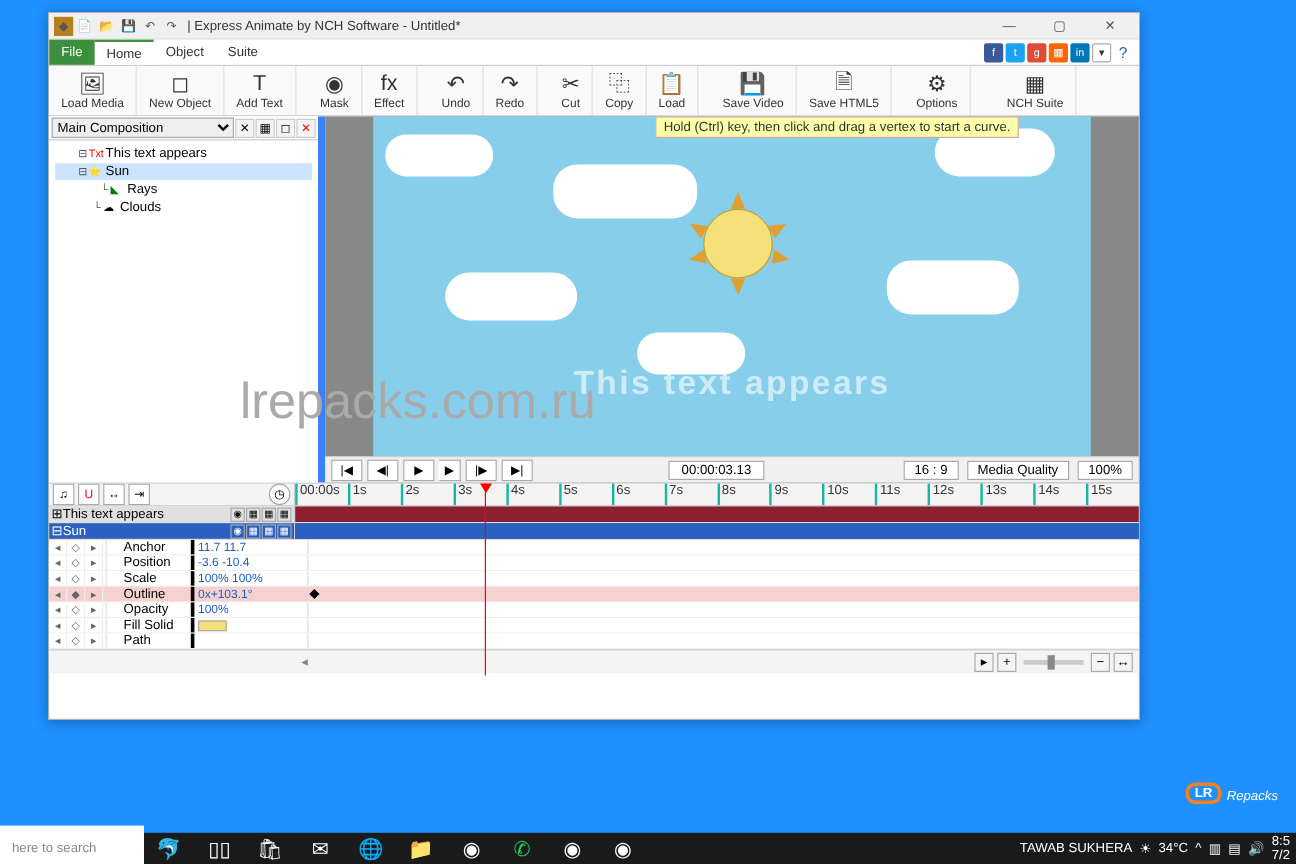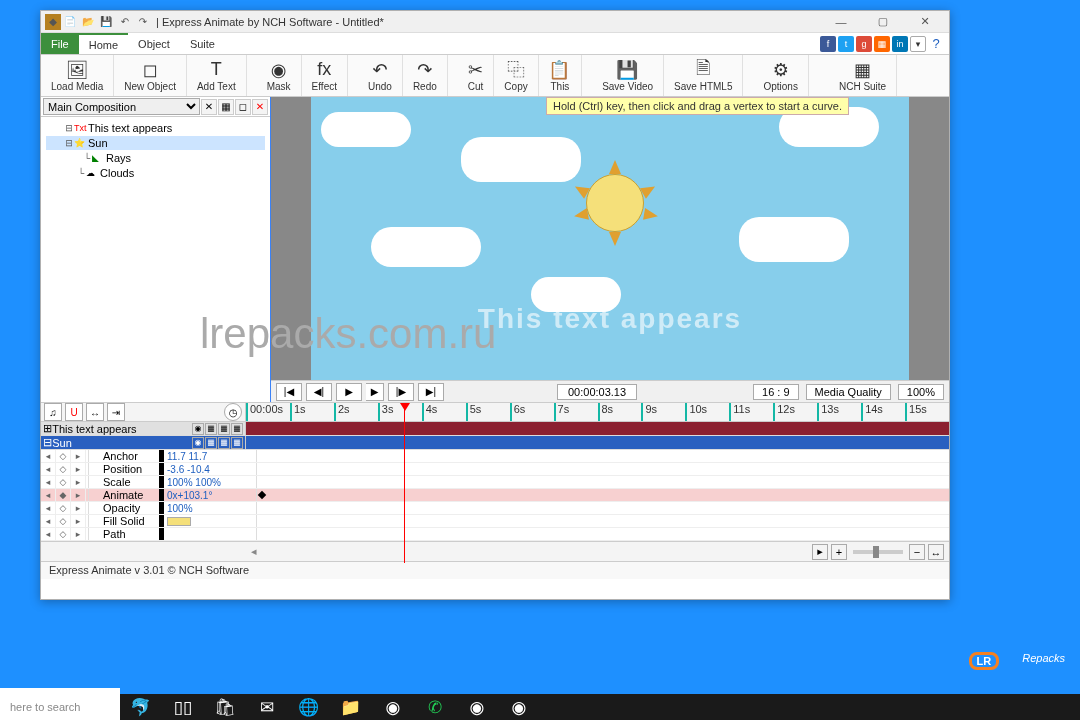--- a/index.html
+++ b/index.html
@@ -16,21 +16,21 @@
 .menubar .tab.file{background:#3c8f3c;color:#fff}
 .menubar .tab.active{background:#fff;border-top:2px solid #3c8f3c}
 .menubar .spacer{flex:1}
 .menubar .social{display:flex;gap:2px;align-items:center;padding-right:5px}
 .menubar .social span{width:16px;height:16px;font-size:9px;color:#fff;display:inline-flex;align-items:center;justify-content:center;border-radius:2px}
 .ribbon{height:42px;display:flex;border-bottom:1px solid #ccc;background:#fafafa}
 .ribbtn{display:flex;flex-direction:column;align-items:center;justify-content:center;padding:2px 10px;border-right:1px solid #e0e0e0;color:#333}
 .ribbtn .ic{font-size:18px;height:20px;display:flex;align-items:center}
 .ribbtn .lbl{font-size:10px;margin-top:1px}
 .workspace{display:flex;height:305px}
-.leftpanel{width:230px;border-right:1px solid #3b82f6;display:flex;flex-direction:column;background:#fff}
+.leftpanel{width:230px;border-right:6px solid #3b82f6;display:flex;flex-direction:column;background:#fff}
 .compbar{height:20px;display:flex;align-items:center;border-bottom:1px solid #ccc;padding:0 2px}
 .compbar select{flex:1;height:17px;font-size:11px;border:1px solid #aaa}
 .compbar .tool{width:16px;height:16px;margin-left:1px;display:inline-flex;align-items:center;justify-content:center;font-size:10px;border:1px solid #ccc;background:#f4f4f4}
 .tree{flex:1;padding:3px 5px}
 .treeitem{display:flex;align-items:center;height:14px;margin:1px 0}
 .treeitem .exp{width:10px;text-align:center;color:#555;font-size:9px}
 .treeitem .ic{width:14px;font-size:9px}
 .treeitem.sel{background:#cce4ff}
 .canvaswrap{flex:1;background:#888;position:relative;display:flex;flex-direction:column}
 .hint{position:absolute;top:0;right:100px;background:#ffffaa;border:1px solid #caa;padding:2px 6px;font-size:10px;color:#333;text-align:center;z-index:5}
@@ -59,34 +59,34 @@
 .track .lane{flex:1;position:relative}
 .track.header1 .lane{background:#8b2030}
 .track.header1 .label{background:#e0e0e0}
 .track.header2{background:#2a60c0;color:#fff}
 .track.header2 .lane{background:#2a60c0}
 .proprow{height:13px;display:flex;border-bottom:1px solid #eee;background:#fff}
 .proprow.rot{background:#f7d0d0}
 .proprow .kf{width:48px;display:flex;border-right:1px solid #ddd}
 .proprow .kf span{width:15px;display:inline-flex;align-items:center;justify-content:center;font-size:9px;color:#666;border-right:1px solid #eee}
 .proprow .name{width:60px;padding-left:4px;display:flex;align-items:center}
-.proprow .val{width:97px;padding-left:3px;color:#2060c0;display:flex;align-items:center;font-size:10px;border-left:5px solid #000000}
+.proprow .val{width:97px;padding-left:3px;color:#2060c0;display:flex;align-items:center;font-size:10px;border-left:3px solid #000000}
 .proprow .lane{flex:1;position:relative;border-left:1px solid #ddd}
 .proprow .lane .key{position:absolute;width:6px;height:6px;background:#000;transform:rotate(45deg);top:3px}
 .tlfoot{height:20px;display:flex;align-items:center;border-top:1px solid #ccc;background:#f4f4f4;padding:0 5px}
 .tlfoot .zoom{margin-left:auto;display:flex;gap:3px;align-items:center}
 .tlfoot .zoom span{width:16px;height:16px;border:1px solid #aaa;display:inline-flex;align-items:center;justify-content:center;font-size:11px}
 .tlfoot .slider{width:50px;height:4px;background:#ccc;position:relative;margin:0 3px}
 .tlfoot .slider::after{content:"";position:absolute;left:20px;top:-4px;width:6px;height:12px;background:#888}
 .statusbar{height:18px;border-top:1px solid #ccc;padding:2px 8px;color:#333;background:#f8f8f8}
 .taskbar{position:absolute;bottom:0;left:0;right:0;height:26px;background:#1a1a1a;display:flex;align-items:center;color:#fff}
 .taskbar .search{height:38px;background:#fff;color:#888;display:flex;align-items:center;padding:0 10px;width:120px}
 .taskbar .tbicon{width:42px;height:38px;display:inline-flex;align-items:center;justify-content:center;font-size:17px}
 .taskbar .tray{margin-left:auto;display:flex;align-items:center;gap:6px;padding-right:5px;font-size:11px}
-.lrepacks{position:absolute;right:15px;bottom:50px;color:#fff;font-size:26px;font-style:italic;display:flex;align-items:flex-start;gap:23px}
+.lrepacks{position:absolute;right:15px;bottom:50px;color:#fff;font-size:26px;font-style:italic;display:flex;align-items:flex-end;gap:4px}
 .lrepacks .lr{border:3px solid #f58020;border-radius:8px;padding:0 5px;font-weight:bold;font-style:normal}
 </style>
 </head>
 <body>
 
 <div class="window">
  <div class="titlebar">
   <div class="qa">
    <span style="background:#b58020">◆</span>
    <span>📄</span>
@@ -152,21 +152,21 @@
   <div class="ribbtn" style="margin-left:10px">
         <div class="ic">✂</div>
         <div class="lbl">Cut</div>
       </div>
   <div class="ribbtn">
         <div class="ic">⿻</div>
         <div class="lbl">Copy</div>
       </div>
   <div class="ribbtn">
         <div class="ic">📋</div>
-        <div class="lbl">This</div>
+        <div class="lbl">Load</div>
       </div>
   <div class="ribbtn" style="margin-left:10px">
         <div class="ic">💾</div>
         <div class="lbl">Save Video</div>
       </div>
   <div class="ribbtn">
         <div class="ic">🗎</div>
         <div class="lbl">Save HTML5</div>
       </div>
   <div class="ribbtn" style="margin-left:10px">
@@ -338,21 +338,21 @@
       <div class="val">100%  100%</div>
       <div class="lane"></div>
     </div>
  <div class="proprow rot">
       <div class="kf">
         <span>◂</span>
         <span>◆</span>
         <span>▸</span>
       </div>
       <div style="width:10px"></div>
-      <div class="name">Animate</div>
+      <div class="name">Outline</div>
       <div class="val">0x+103.1°</div>
       <div class="lane">
         <div class="key" style="left:2px"></div>
       </div>
     </div>
  <div class="proprow">
       <div class="kf">
         <span>◂</span>
         <span>◇</span>
         <span>▸</span>
@@ -392,21 +392,20 @@
   <span style="color:#888">◂</span>
   <div class="zoom">
    <span>▸</span>
    <span>+</span>
    <div class="slider"></div>
    <span>−</span>
    <span>↔</span>
   </div>
  </div>
 
- <div class="statusbar">Express Animate v 3.01 © NCH Software</div>
 </div>
 
 <div class="watermark">lrepacks.com.ru</div>
 
 <div class="lrepacks">
  <span class="lr">LR</span>
     <span>Repacks</span>
 </div>
 
 <div class="taskbar">
@@ -414,13 +413,26 @@
  <div class="tbicon" style="color:#4ac">🐬</div>
  <div class="tbicon">▯▯</div>
  <div class="tbicon">🛍</div>
  <div class="tbicon">✉</div>
  <div class="tbicon">🌐</div>
  <div class="tbicon">📁</div>
  <div class="tbicon">◉</div>
  <div class="tbicon" style="color:#2c5">✆</div>
  <div class="tbicon">◉</div>
  <div class="tbicon">◉</div>
+ <div class="tray">
+  <span>TAWAB SUKHERA</span>
+  <span>☀</span>
+  <span>34°C</span>
+  <span>^</span>
+  <span>▥</span>
+  <span>▤</span>
+  <span>🔊</span>
+  <div>
+        <div>8:5</div>
+        <div>7/2</div>
+      </div>
+ </div>
 </div>
 
 </body></html>

